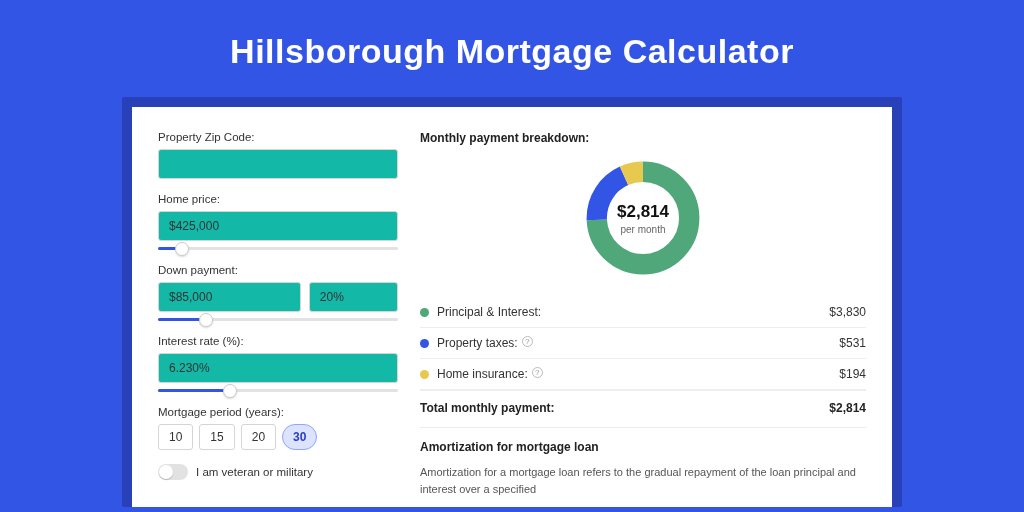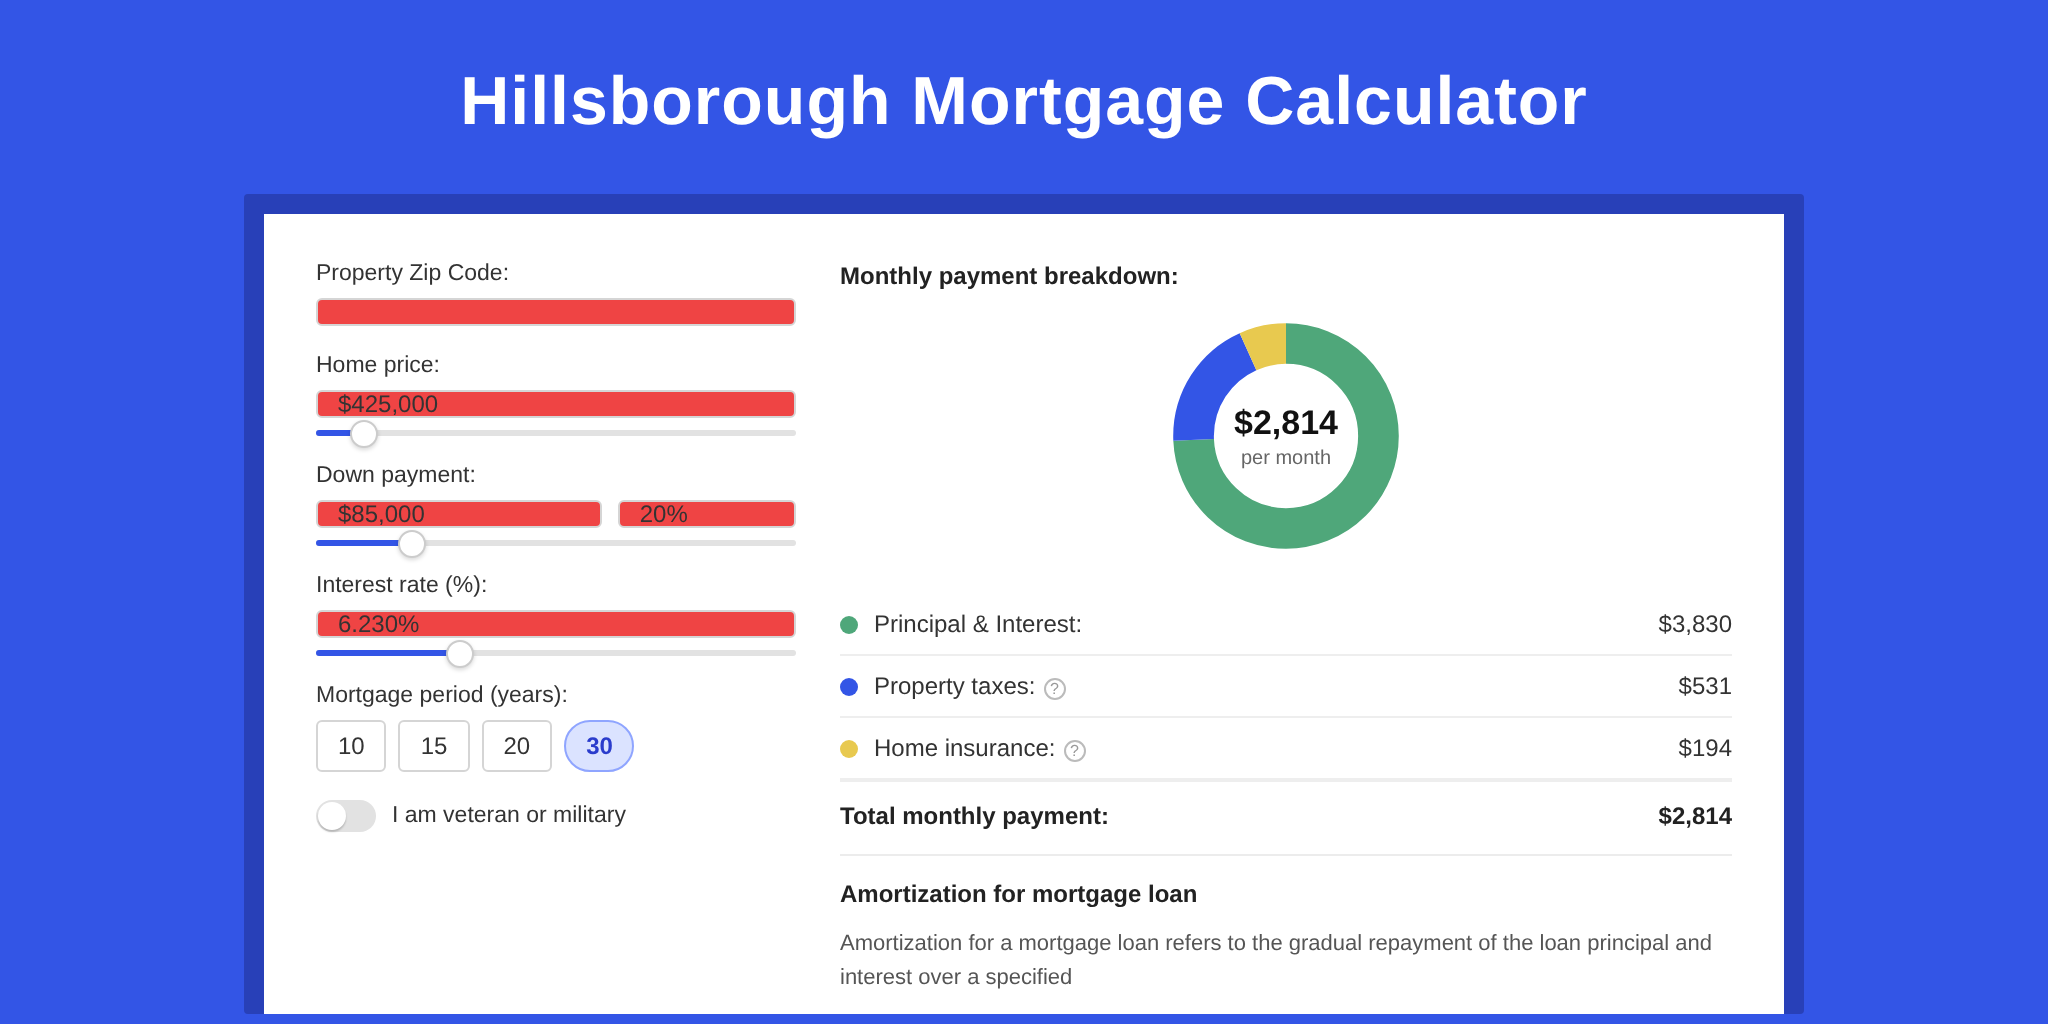--- a/index.html
+++ b/index.html
@@ -15,22 +15,22 @@
   }
   .card {
     background: #fff; width: 100%; height: 400px; padding: 24px 26px 0 26px;
     display: flex; gap: 22px;
   }
   .left { width: 240px; flex: 0 0 240px; font-size: 12px; color: #222; }
   .right { flex: 1; font-size: 12px; color: #222; }
 
   .field-label { font-size: 11.5px; color: #333; margin-bottom: 6px; }
   .input {
-    width: 100%; height: 14px; border: 1px solid #d5d5d5; border-radius: 3px;
-    padding: 0 10px; font-size: 12px; color: #333; background: #ef4444;
+    width: 100%; height: 30px; border: 1px solid #d5d5d5; border-radius: 3px;
+    padding: 0 10px; font-size: 12px; color: #333; background: #14b8a6;
   }
   .block { margin-bottom: 14px; }
   .slider-track {
     position: relative; height: 3px; background: #e2e2e2; border-radius: 2px;
     margin-top: 6px;
   }
   .slider-fill { position:absolute; left:0; top:0; bottom:0; background:#3355e6; border-radius:2px; }
   .slider-thumb {
     position: absolute; top: 50%; width: 14px; height: 14px; background: #fff;
     border: 1px solid #ccc; border-radius: 50%; transform: translate(-50%, -50%);
@@ -67,21 +67,21 @@
   }
   .donut-value { font-size: 17px; font-weight: 700; color:#111; }
   .donut-sub { font-size: 10px; color:#666; margin-top:2px; }
 
   .li-row { display:flex; align-items:center; padding: 8px 0; border-bottom:1px solid #eee; }
   .li-row:last-of-type { border-bottom: none; }
   .dot { width:9px; height:9px; border-radius:50%; margin-right:8px; flex:0 0 9px; }
   .dot.green { background:#4fa77a; }
   .dot.blue  { background:#3355e6; }
   .dot.yellow{ background:#e8c94f; }
-  .li-label { flex:1; font-size:12px; color:#333; display:flex; align-items:flex-end; gap:4px; }
+  .li-label { flex:1; font-size:12px; color:#333; display:flex; align-items:flex-start; gap:4px; }
   .li-amt { font-size:12px; color:#333; }
   .total-row { display:flex; padding: 10px 0 12px 0; font-weight:700; border-top:1px solid #eee; }
   .info-ico {
     display:inline-block; width:11px; height:11px; border:1px solid #bbb; border-radius:50%;
     font-size:8px; line-height:9px; text-align:center; color:#999;
   }
 
   .amort-title { font-size:12px; font-weight:700; margin-top: 6px; margin-bottom:10px; }
   .amort-text { font-size:11px; color:#555; line-height:1.5; }
 </style>

